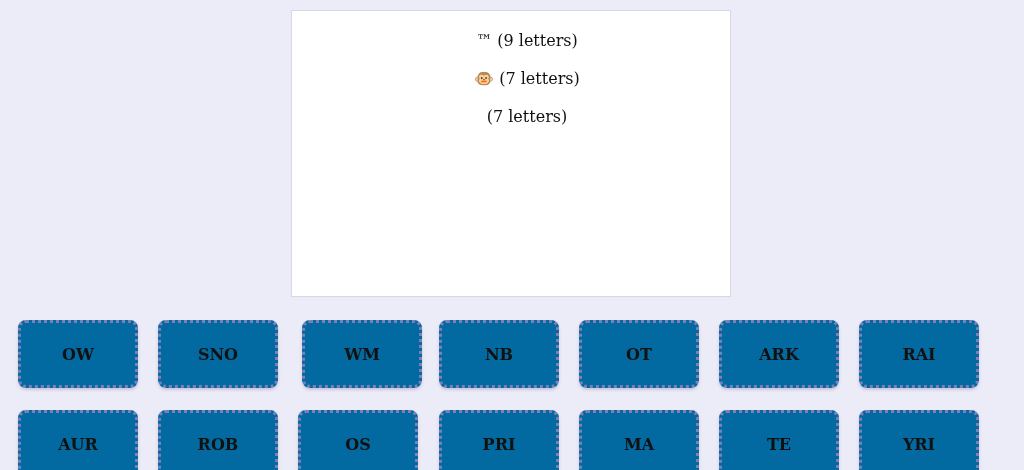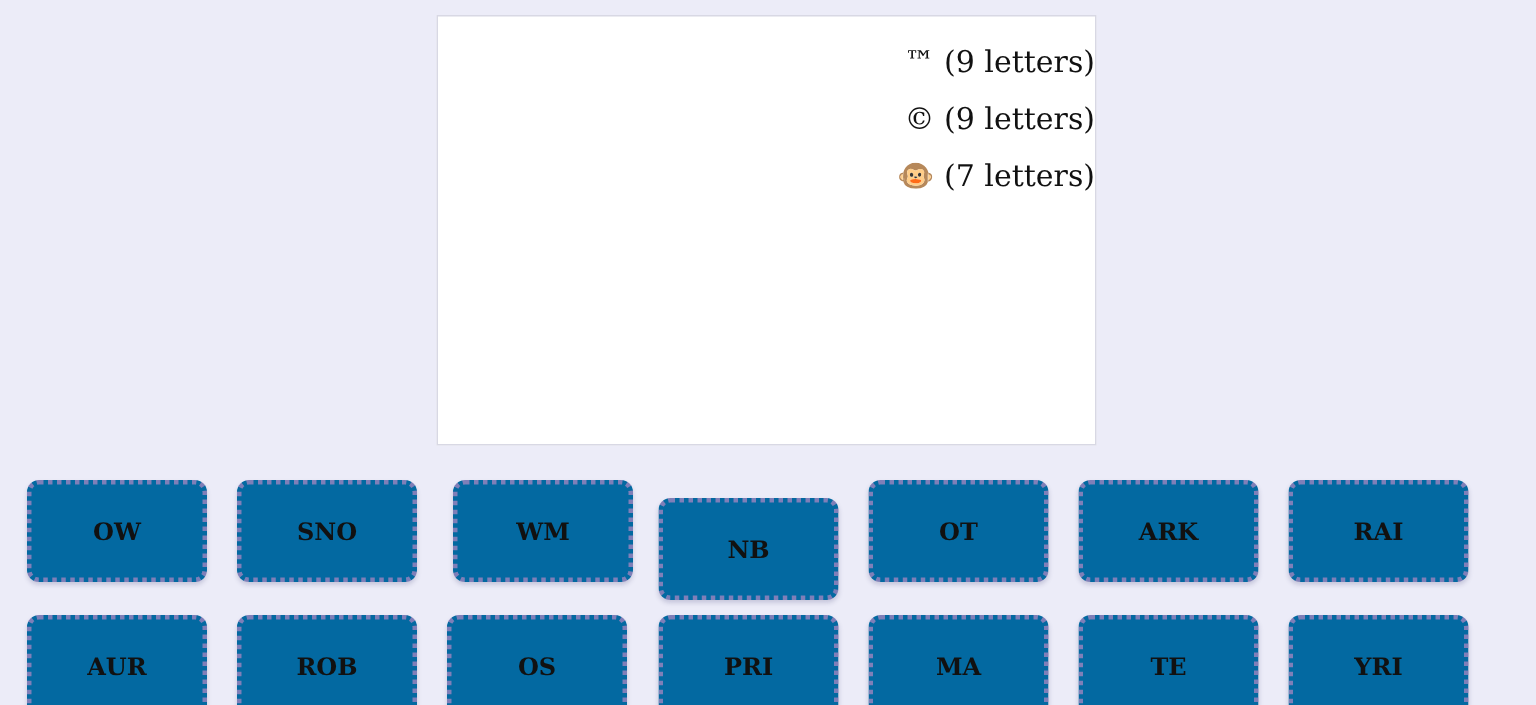--- a/index.html
+++ b/index.html
@@ -8,49 +8,49 @@
     background:#ececf8;
     font-family:"DejaVu Serif", serif;
     position:relative;
   }
   .clues {
     position:absolute; left:291px; top:10px; width:440px; height:287px;
     background:#ffffff; border:1px solid #d8d8e4;
     box-sizing:border-box; padding-top:19px;
   }
   .clue {
-    text-align:right; font-size:20px; color:#111;
+    text-align:center; font-size:16px; color:#111;
     height:38px; line-height:22px;padding-left:32px;
   }
   .tiles { position:absolute; left:18px; top:320px; }
   .tile {
     position:absolute; width:120px; height:68px; box-sizing:border-box;
     background:#0369a1;
     border:3px dotted #7f7fb8;
     border-radius:8px;
     box-shadow:0 2px 3px rgba(90,90,140,0.25);
     display:flex; align-items:center; justify-content:center;
     font-weight:bold; font-size:16px; color:#111;
     cursor:pointer;
   }
 </style>
 </head>
 <body>
 
 <div class="clues">
   <div class="clue">™ (9 letters)</div>
-  <div class="clue">© (9 letters)</div>
   <div class="clue">🐵 (7 letters)</div>
+  <div class="clue"> (7 letters)</div>
 </div>
 
 <div class="tiles">
   <div class="tile" style="left:0px;top:0px">OW</div>
   <div class="tile" style="left:140px;top:0px">SNO</div>
   <div class="tile" style="left:284px;top:0px">WM</div>
-  <div class="tile" style="left:421px;top:12px">NB</div>
+  <div class="tile" style="left:421px;top:0px">NB</div>
   <div class="tile" style="left:561px;top:0px">OT</div>
   <div class="tile" style="left:701px;top:0px">ARK</div>
   <div class="tile" style="left:841px;top:0px">RAI</div>
 
   <div class="tile" style="left:0px;top:90px">AUR</div>
   <div class="tile" style="left:140px;top:90px">ROB</div>
   <div class="tile" style="left:280px;top:90px">OS</div>
   <div class="tile" style="left:421px;top:90px">PRI</div>
   <div class="tile" style="left:561px;top:90px">MA</div>
   <div class="tile" style="left:701px;top:90px">TE</div>

